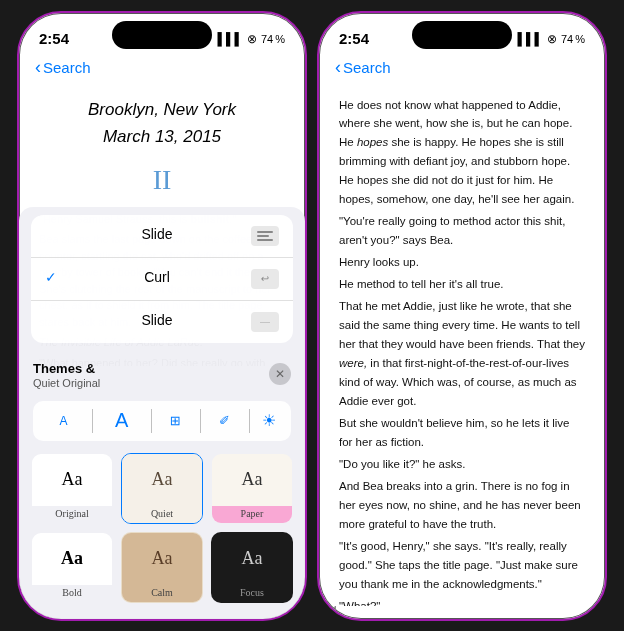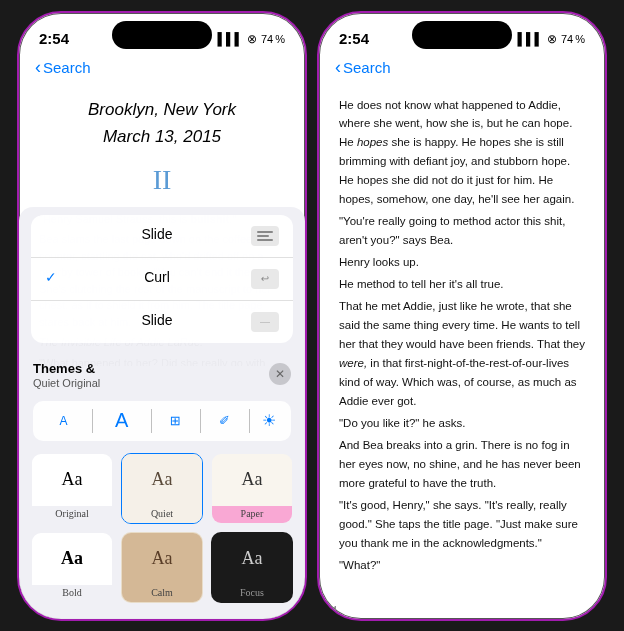--- a/index.html
+++ b/index.html
@@ -483,20 +483,21 @@
       </div>
     </div>
 
     <div class="reading-content">
       <div class="reading-text">
         <p>He does not know what happened to Addie, where she went, how she is, but he can hope. He <span class="italic">hopes</span> she is happy. He hopes she is still brimming with defiant joy, and stubborn hope. He hopes she did not do it just for him. He hopes, somehow, one day, he'll see her again.</p>
         <p>"You're really going to method actor this shit, aren't you?" says Bea.</p>
         <p>Henry looks up.</p>
         <p>He method to tell her it's all true.</p>
         <p>That he met Addie, just like he wrote, that she said the same thing every time. He wants to tell her that they would have been friends. That they <span class="italic">were,</span> in that first-night-of-the-rest-of-our-lives kind of way. Which was, of course, as much as Addie ever got.</p>
+        <p>But she wouldn't believe him, so he lets it live for her as fiction.</p>
         <p>"Do you like it?" he asks.</p>
         <p>And Bea breaks into a grin. There is no fog in her eyes now, no shine, and he has never been more grateful to have the truth.</p>
         <p>"It's good, Henry," she says. "It's really, really good." She taps the title page. "Just make sure you thank me in the acknowledgments."</p>
         <p>"What?"</p>
 
       </div>
     </div>
 
     <div class="page-num">524</div>
   </div>

